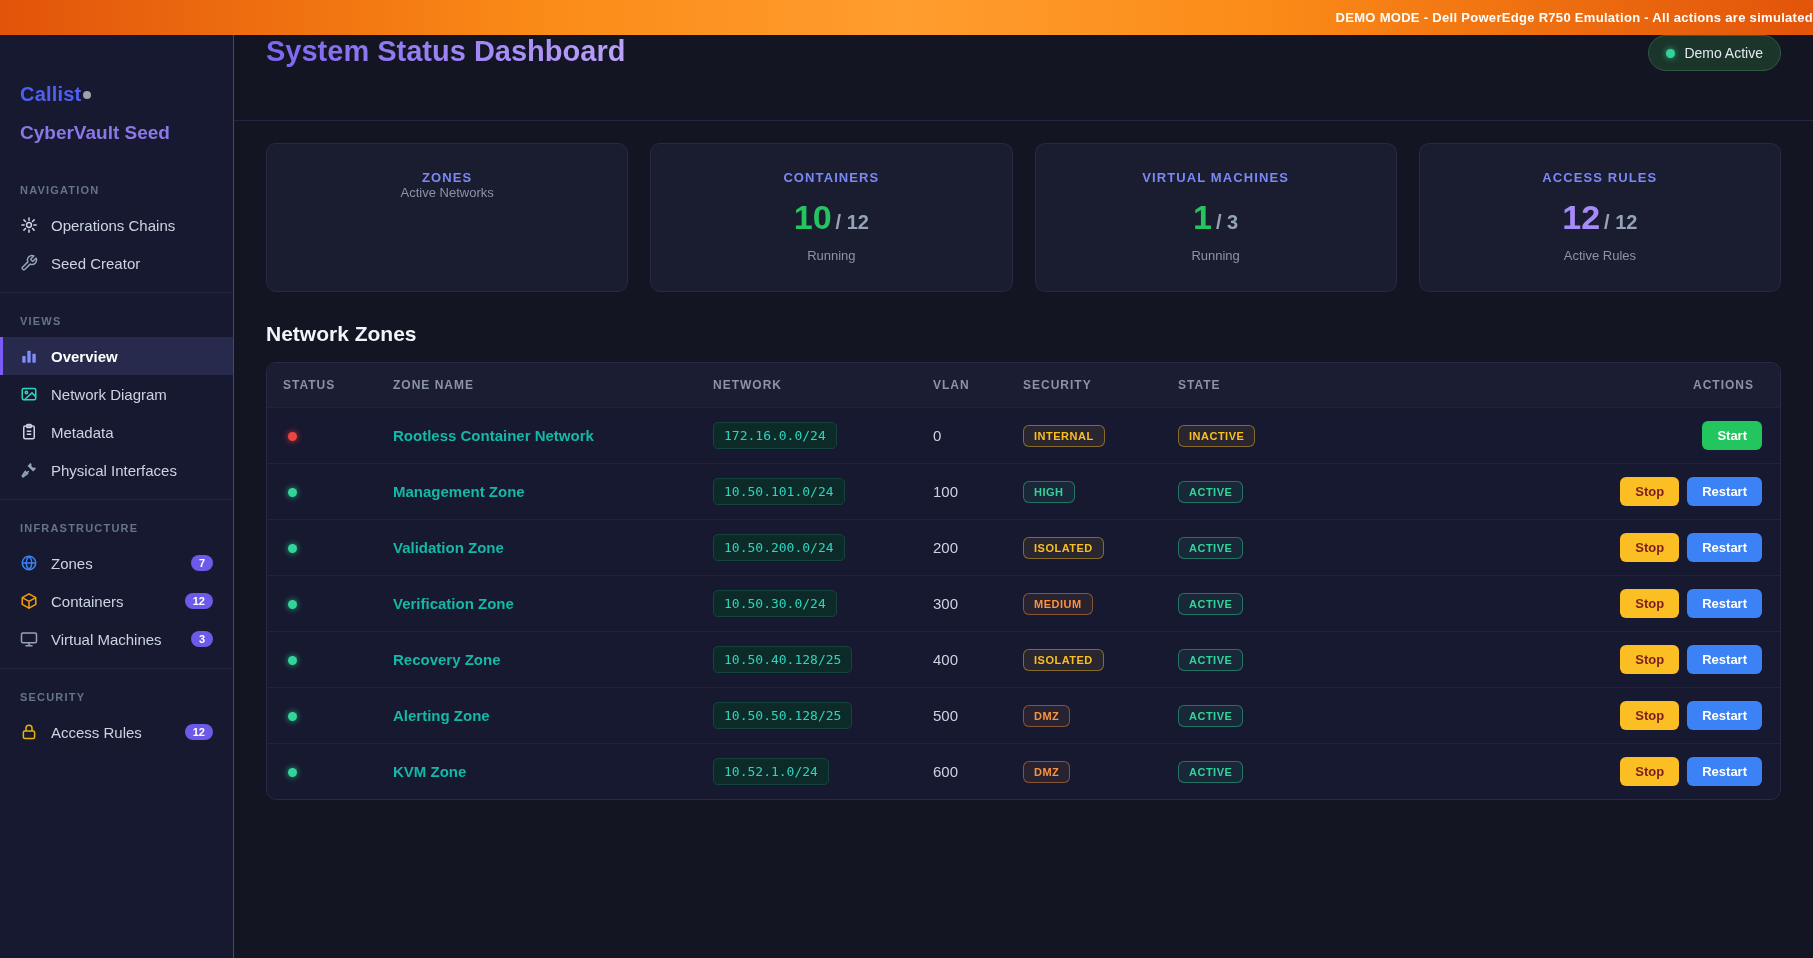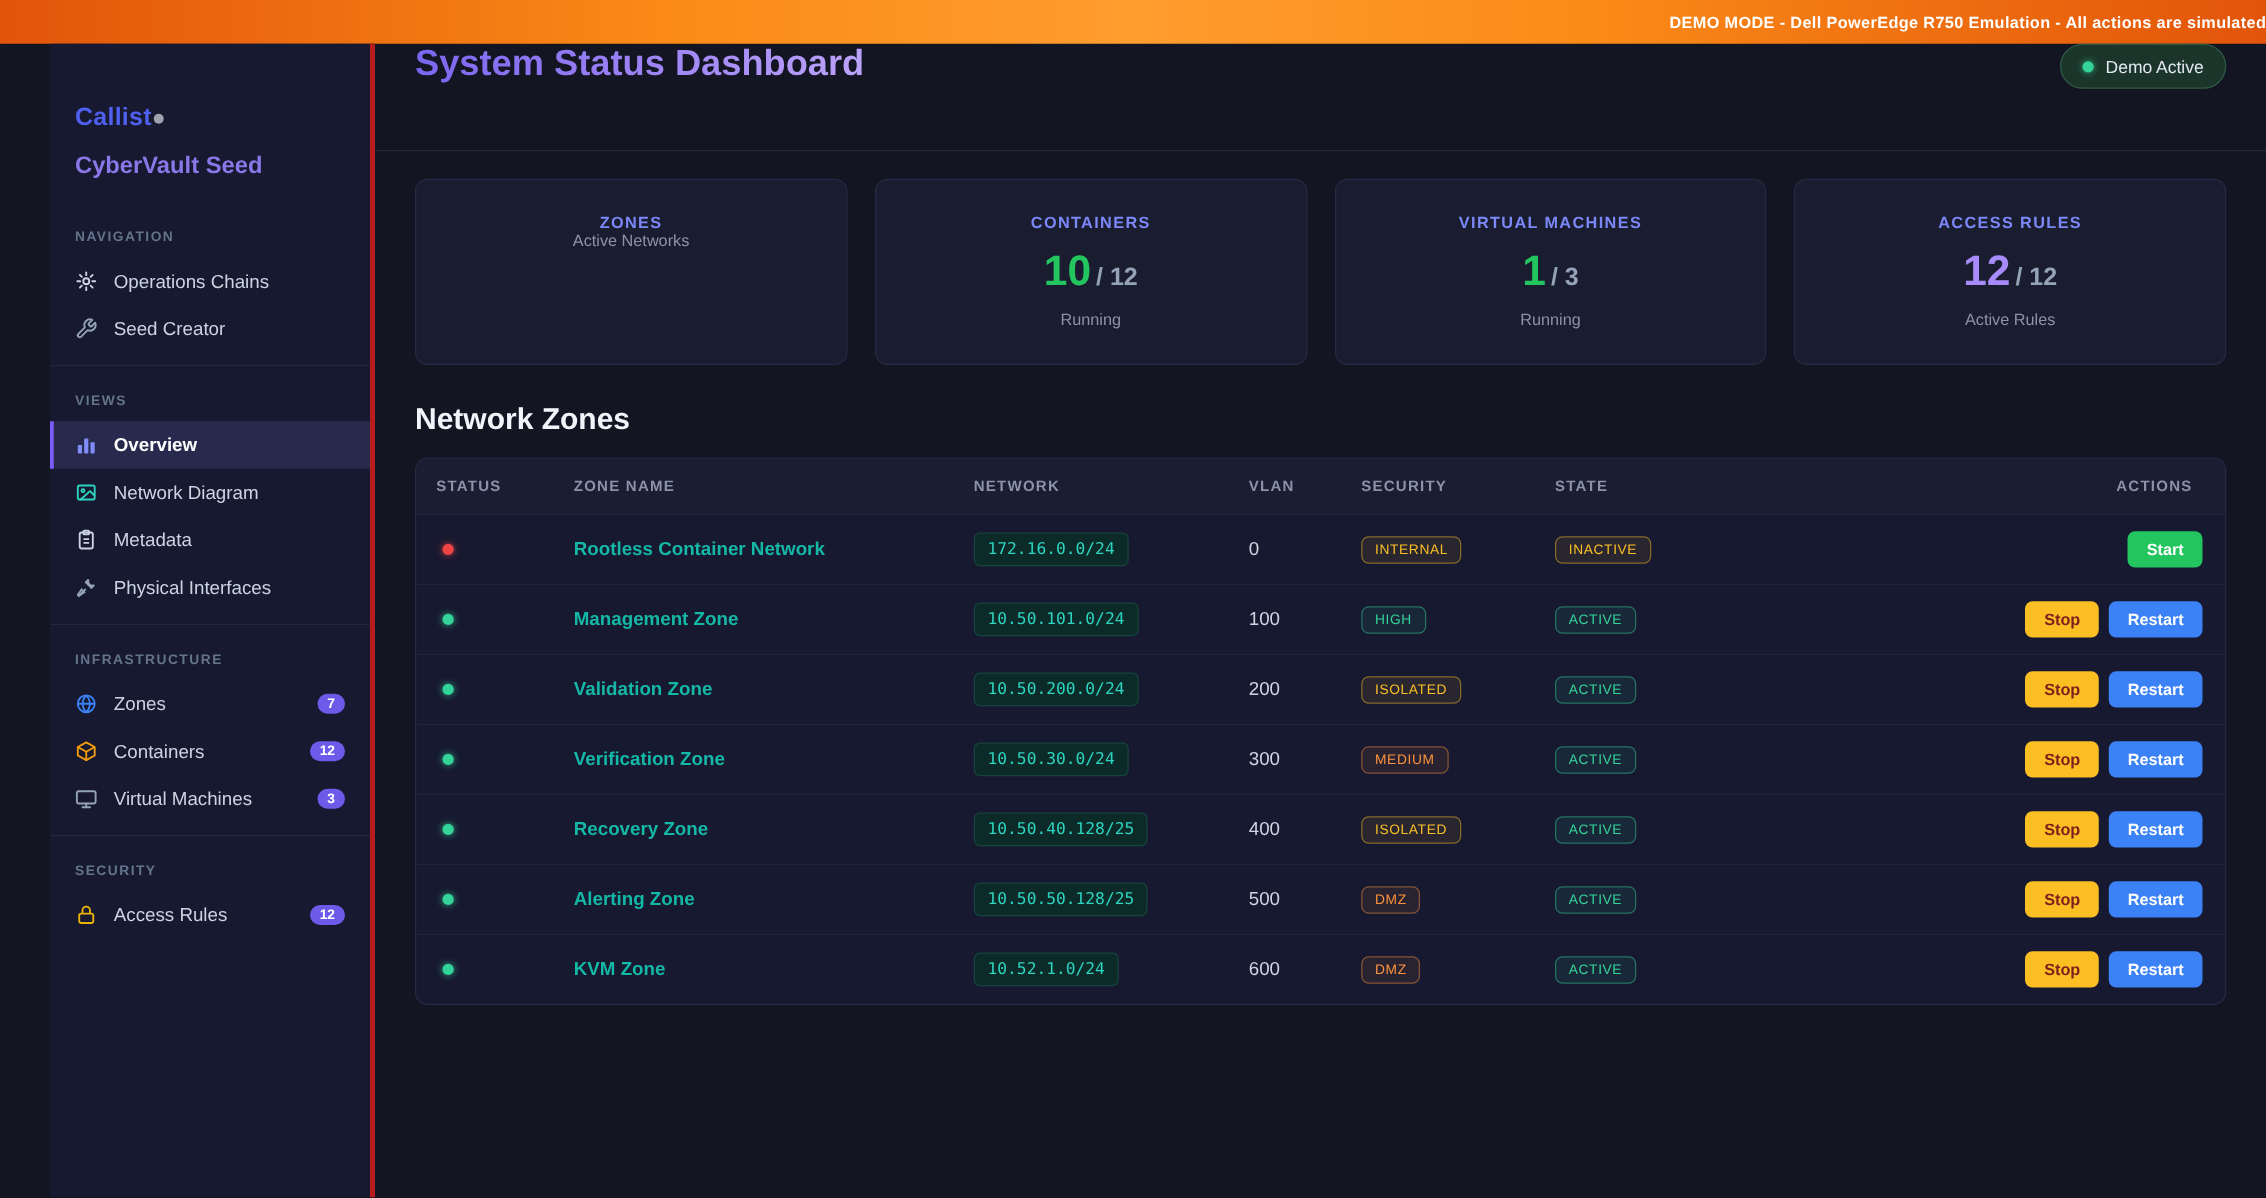--- a/index.html
+++ b/index.html
@@ -12,22 +12,22 @@
   }
   
   .banner {
     height:35px; line-height:35px;
     background:linear-gradient(90deg,#e2540a 0%,#fb8b17 30%,#ff9d2e 50%,#fb8b17 70%,#e2540a 100%);
     color:#fff; font-size:13px; font-weight:bold; text-align:right; letter-spacing:.3px;
   }
   
   .layout { display:flex; height:923px; }
   .sidebar {
-    width:260px; flex:none; background:#171930;
-    border-right:4px solid #b91c1c; padding-top:30px;margin-left:40px;
+    width:234px; flex:none; background:#171930;
+    border-right:1px solid #b91c1c; padding-top:30px;
   }
   .main { flex:1; display:flex; flex-direction:column; min-width:0; }
 
   
   .logo-row { padding:18px 20px 2px; display:flex; align-items:center; }
   .logo-text { color:#4f5ff0; font-size:20px; font-weight:bold; letter-spacing:.2px; }
   .logo-dot { width:8px; height:8px; border-radius:50%; background:#9ca3af; margin-left:2px; }
   .app-name { padding:14px 20px 18px; color:#8b77e8; font-size:19px; font-weight:bold; }
   .nav-section { border-top:1px solid #23263c; padding:8px 0 10px; }
   .nav-section:first-child { border-top:none; }
@@ -85,21 +85,21 @@
   .stat-card {
     background:#1a1c30; border:1px solid #272a45; border-radius:10px;
     padding:26px 20px 28px; text-align:center;
   }
   .stat-title { color:#7c88f8; font-size:13px; font-weight:bold; letter-spacing:1.1px; }
   .stat-value-row { margin:13px 0 11px; }
   .stat-value { font-size:34px; font-weight:bold; }
   .stat-denom { color:#94a3b8; font-size:20px; font-weight:bold; margin-left:4px; }
   .stat-caption { color:#8b93a8; font-size:13px; }
 
-  .section-title { color:#f1f5f9; font-size:24px; font-weight:bold; margin:30px 0 16px; }
+  .section-title { color:#f1f5f9; font-size:21px; font-weight:bold; margin:30px 0 16px; }
 
   
   .table-wrap {
     border:1px solid #272a45; border-radius:10px; overflow:hidden; background:#171930;
     margin-bottom:24px;
   }
   table { width:100%; border-collapse:collapse; table-layout:fixed; }
   col.c-status { width:110px; } col.c-name { width:320px; } col.c-net { width:220px; }
   col.c-vlan { width:90px; } col.c-sec { width:155px; } col.c-state { width:230px; }
   thead th {
@@ -110,21 +110,21 @@
   tbody td { padding:13px 16px; border-top:1px solid #20233a; font-size:15px; }
   .td-status { padding-left:21px; }
   .td-name { font-weight:bold; color:#14b8a6; }
   .net-chip {
     font-family:"DejaVu Sans Mono", monospace; font-size:13px;
     color:#2dd4bf; background:#0c2b28; border:1px solid #16443d;
     padding:5px 10px; border-radius:5px; display:inline-block;
   }
   .td-vlan { color:#cbd5e1; }
   .badge {
-    font-size:11px; font-weight:normal; letter-spacing:.5px;
+    font-size:11px; font-weight:bold; letter-spacing:.5px;
     padding:4px 10px; border-radius:6px; display:inline-block;
   }
   .badge.amber  { color:#fbbf24; background:rgba(251,191,36,.08); border:1px solid rgba(251,191,36,.45); }
   .badge.green  { color:#34d399; background:rgba(52,211,153,.08); border:1px solid rgba(52,211,153,.45); }
   .badge.orange { color:#fb923c; background:rgba(251,146,60,.08); border:1px solid rgba(251,146,60,.45); }
   .td-actions { text-align:right; padding-right:18px; }
   .btn {
     border:none; border-radius:6px; padding:7px 15px; margin-left:8px;
     font-size:13px; font-weight:bold; cursor:pointer; font-family:inherit;
   }

